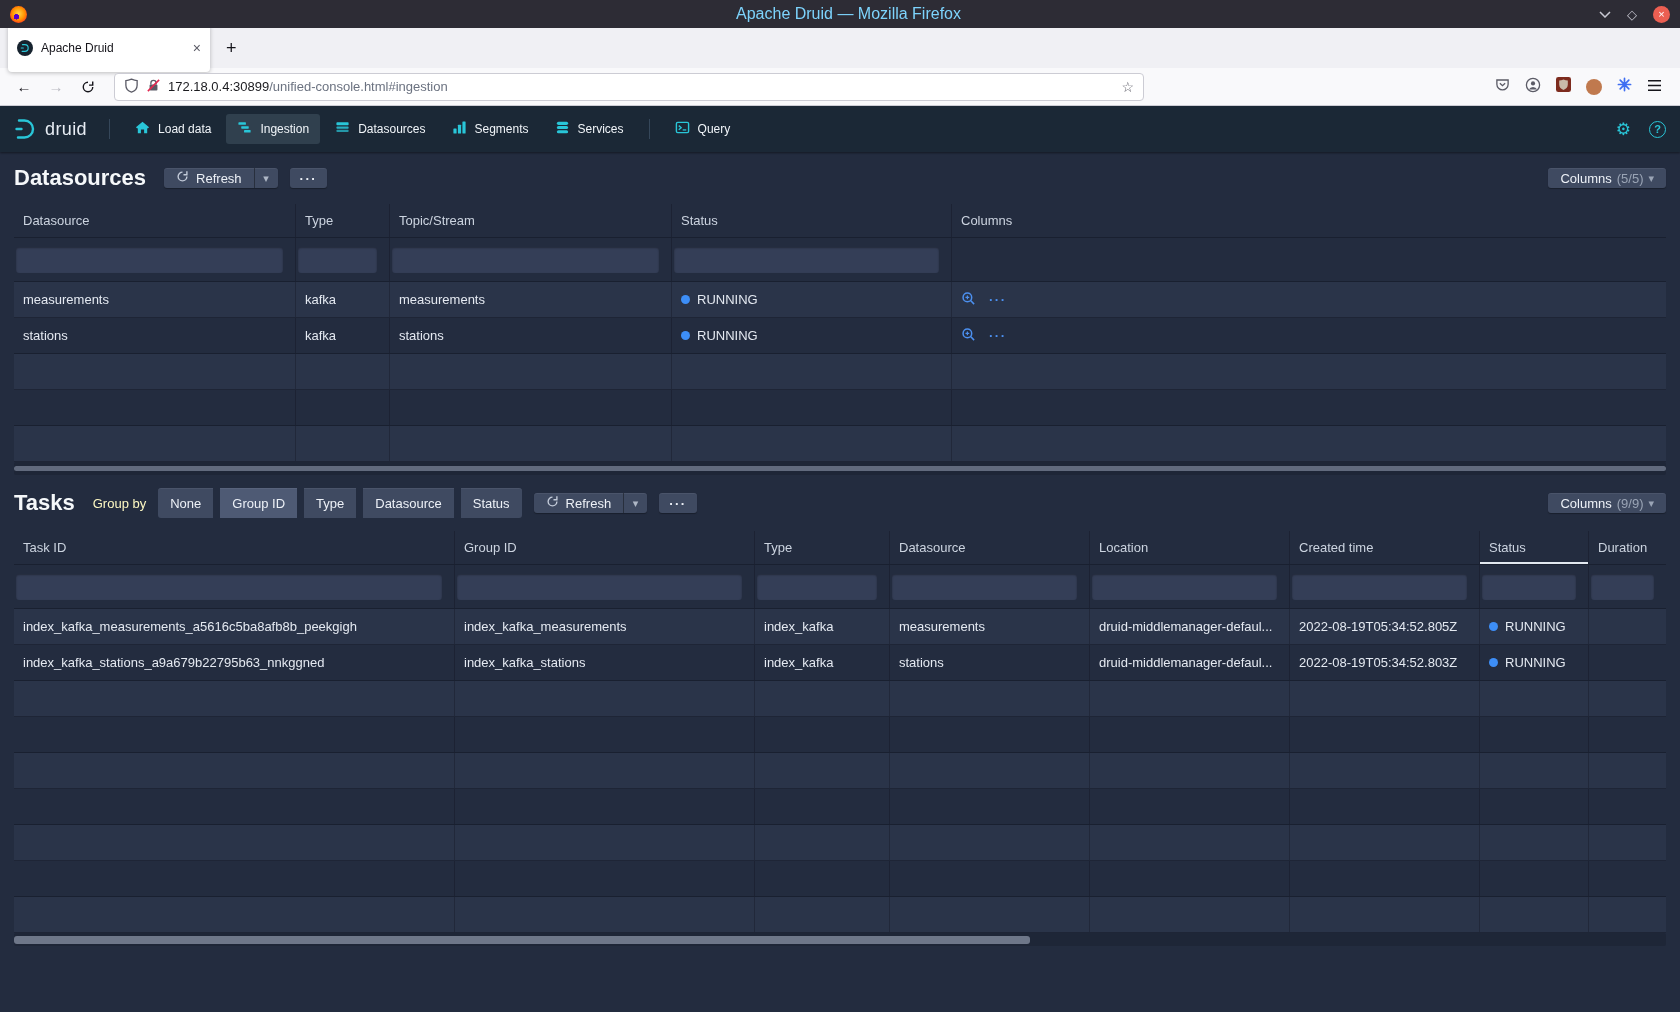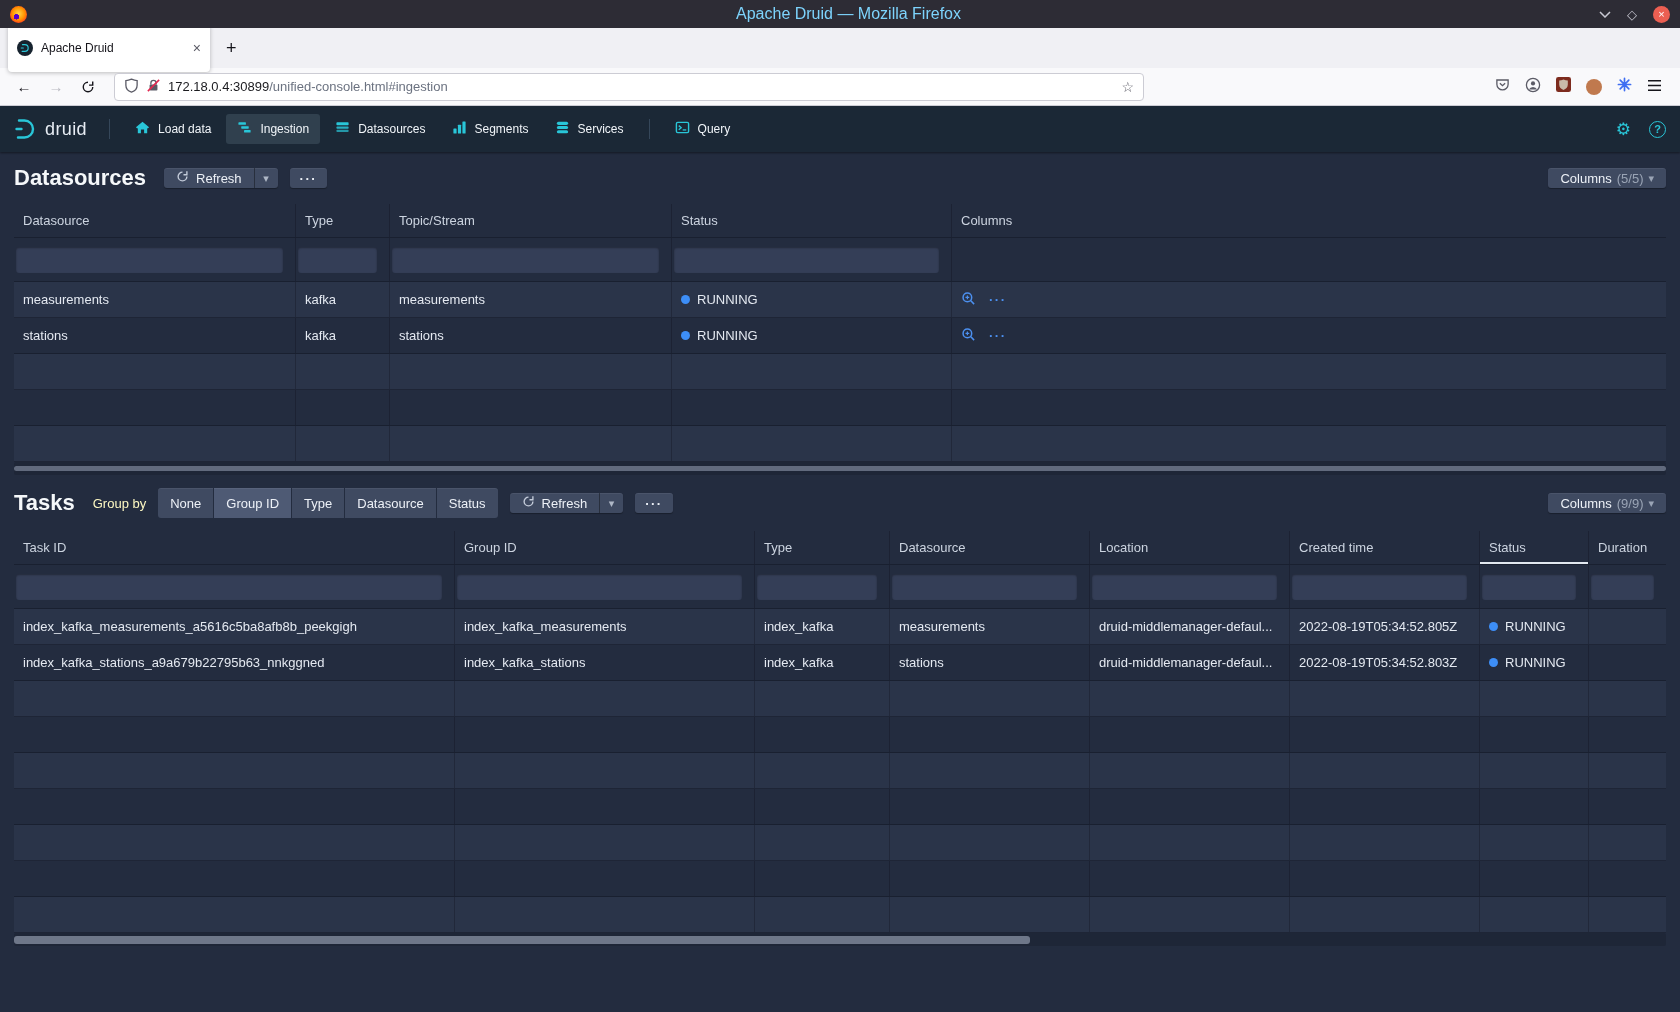--- a/index.html
+++ b/index.html
@@ -67,21 +67,21 @@
          box-shadow:inset 0 1px 0 rgba(255,255,255,.06), 0 1px 1px rgba(0,0,0,.3); }
   .split { display:flex; padding:0; overflow:hidden; }
   .btn-main { display:flex; gap:7px; align-items:center; padding:0 12px; height:30px; }
   .btn-caret { width:24px; display:flex; align-items:center; justify-content:center;
                border-left:1px solid rgba(17,20,26,.5); height:30px; color:#aeb7c6; font-size:11px; }
   .btn-more { padding:0 10px; font-weight:bold; letter-spacing:1.5px; }
   .muted { color:#9aa4b5; }
   .btn-columns { gap:5px; }
   .caret { font-size:11px; }
   .group-label { color:#fef9c3; font-size:13px; }
-  .btn-group { display:inline-flex; gap:1px; }
+  .btn-group { display:inline-flex; gap:7px; }
   .gbtn { background:#3f4a61; height:30px; padding:0 12px; display:flex; align-items:center;
           font-size:13px; color:#edf1f7; box-shadow:inset 0 1px 0 rgba(255,255,255,.06); }
   .gbtn:first-child { border-radius:3px 0 0 3px; }
   .gbtn:last-child { border-radius:0 3px 3px 0; }
   .gbtn.active { background:#4e5a74; }
 
   
   .tbl { margin:0 14px; font-size:13px; }
   .trow { display:grid; align-items:stretch; border-bottom:1px solid rgba(9,12,20,.35); height:36px; }
   .sup .trow { grid-template-columns:282px 94px 282px 280px 1fr; }

